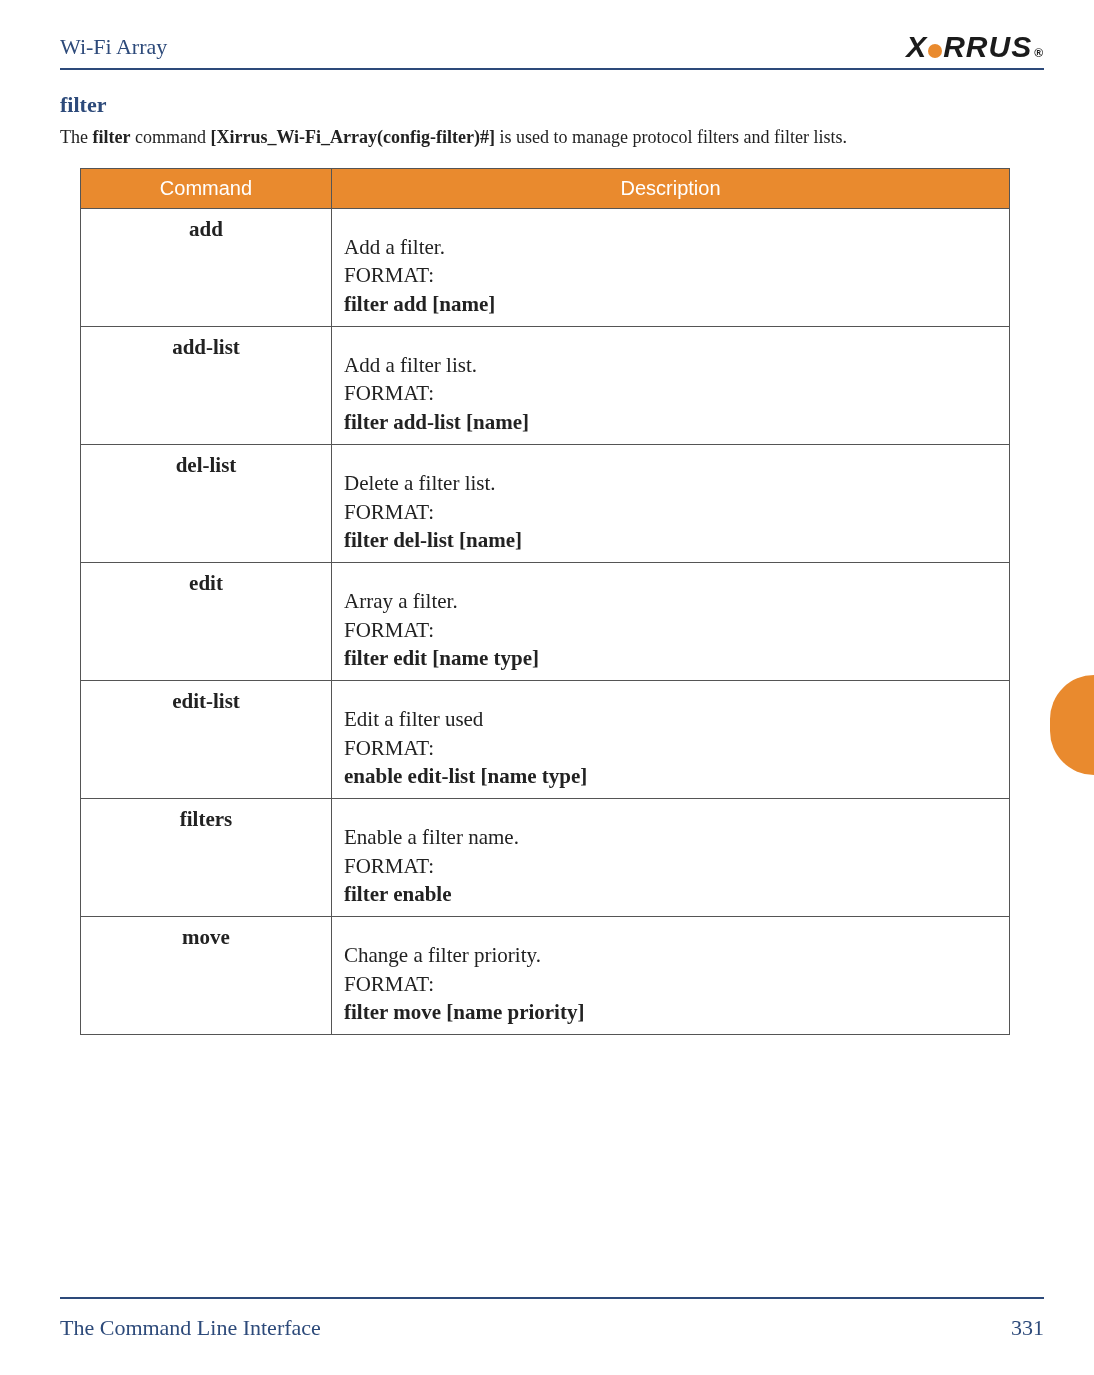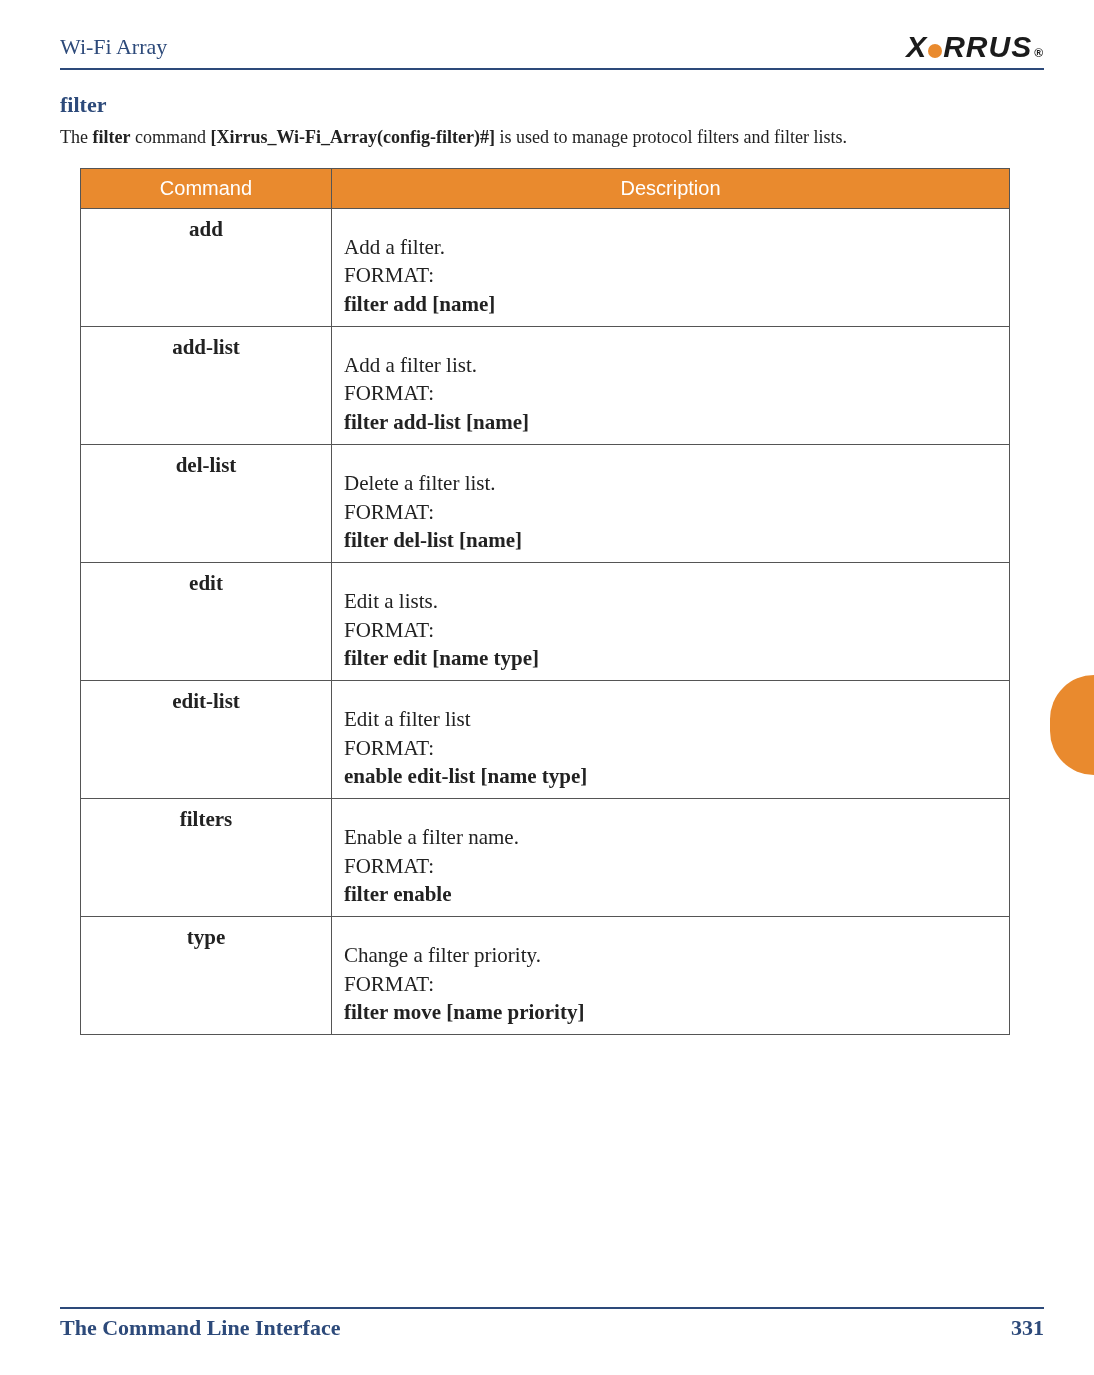--- a/index.html
+++ b/index.html
@@ -105,26 +105,25 @@
     background: #e98a2e;
     border-top-left-radius: 44px;
     border-bottom-left-radius: 44px;
   }
   .ftr {
     position: absolute;
     left: 60px;
     right: 50px;
     bottom: 34px;
     border-top: 2px solid #2d4a7a;
-    padding-top: 6px;
+    padding-top: 16px;
     display: flex;
     justify-content: space-between;
     color: #2d4a7a;
     font-size: 22px;
-    font-weight: bold;
   }
 </style>
 </head>
 <body>
 
 <div class="page">
 
   <div class="hdr">
     <span>Wi-Fi Array</span>
     <span class="logo">
@@ -173,43 +172,43 @@
         <td class="cmdname">del-list</td>
         <td>
           <span class="desc-line">Delete a filter list.</span>
           <span class="desc-line">FORMAT:</span>
           <span class="desc-line desc-bold">filter del-list [name]</span>
         </td>
       </tr>
       <tr>
         <td class="cmdname">edit</td>
         <td>
-          <span class="desc-line">Edit a lists.</span>
+          <span class="desc-line">Array a filter.</span>
           <span class="desc-line">FORMAT:</span>
           <span class="desc-line desc-bold">filter edit [name type]</span>
         </td>
       </tr>
       <tr>
         <td class="cmdname">edit-list</td>
         <td>
-          <span class="desc-line">Edit a filter list</span>
+          <span class="desc-line">Edit a filter used</span>
           <span class="desc-line">FORMAT:</span>
           <span class="desc-line desc-bold">enable edit-list [name type]</span>
         </td>
       </tr>
       <tr>
         <td class="cmdname">filters</td>
         <td>
           <span class="desc-line">Enable a filter name.</span>
           <span class="desc-line">FORMAT:</span>
           <span class="desc-line desc-bold">filter enable</span>
         </td>
       </tr>
       <tr>
-        <td class="cmdname">type</td>
+        <td class="cmdname">move</td>
         <td>
           <span class="desc-line">Change a filter priority.</span>
           <span class="desc-line">FORMAT:</span>
           <span class="desc-line desc-bold">filter move [name priority]</span>
         </td>
       </tr>
     </tbody>
   </table>
 
   <div class="side-tab"></div>

